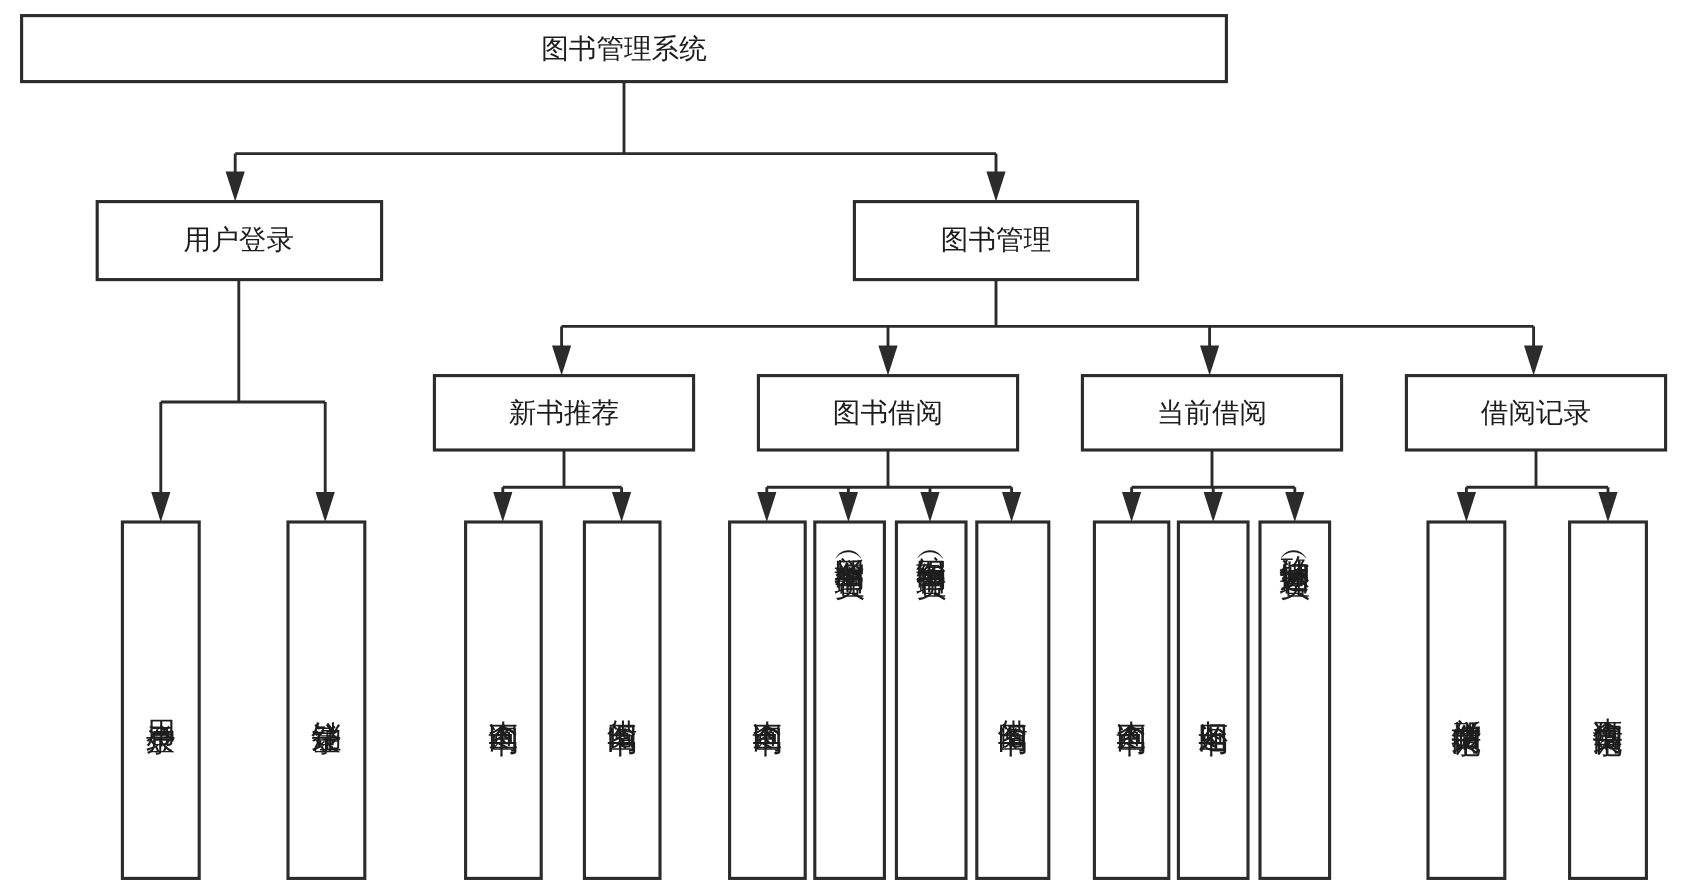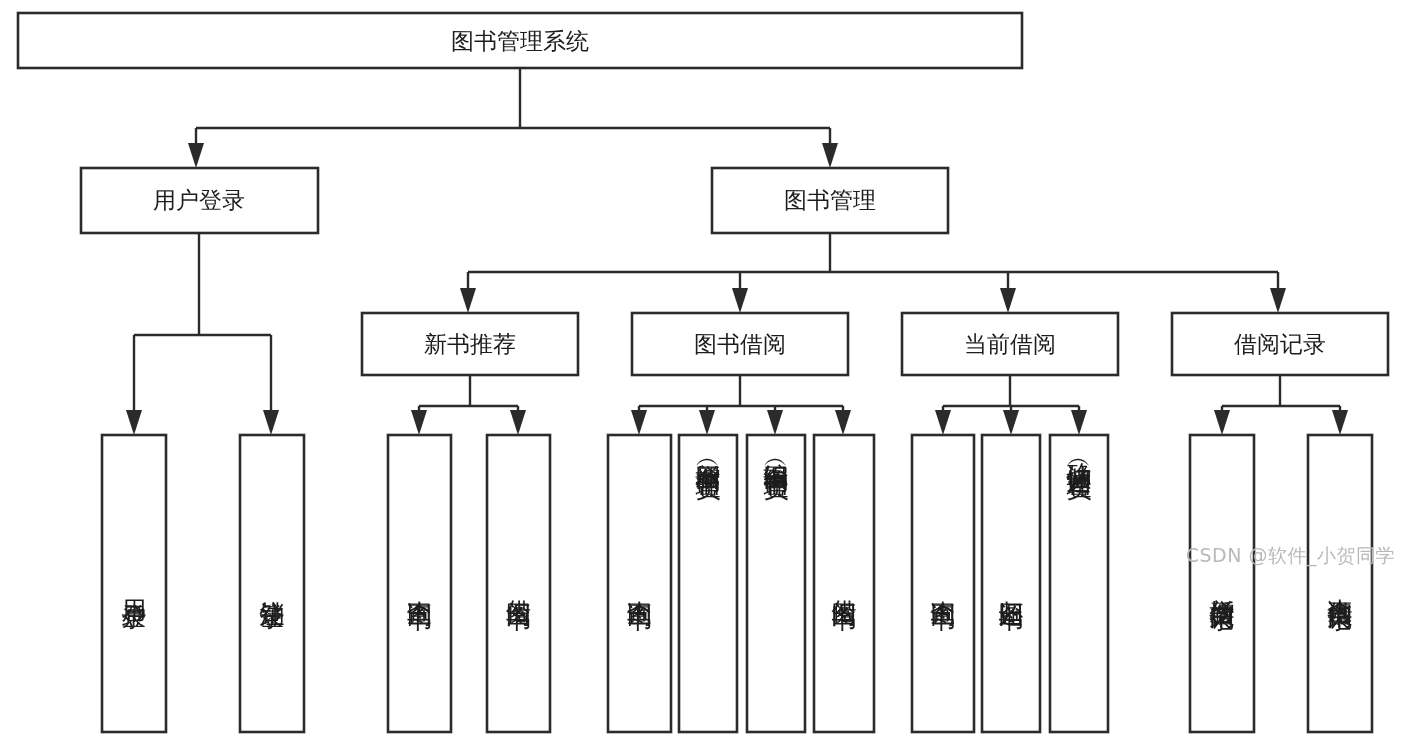--- a/index.html
+++ b/index.html
@@ -235,15 +235,14 @@
     <span class="vert-text" style="margin-top:8px;">确认归还（管理员）</span>
   </div>
 
   <div class="vert-text-wrap" style="left:1190px; top:435px; width:64px; height:297px;">
     <span class="vert-text">新增借阅记录</span>
   </div>
   <div class="vert-text-wrap" style="left:1308px; top:435px; width:64px; height:297px;">
     <span class="vert-text">查询借阅记录</span>
   </div>
 
-  <div class="watermark">CSDN @软件_小贺同学</div>
 
 </div>
 
 </body></html>

